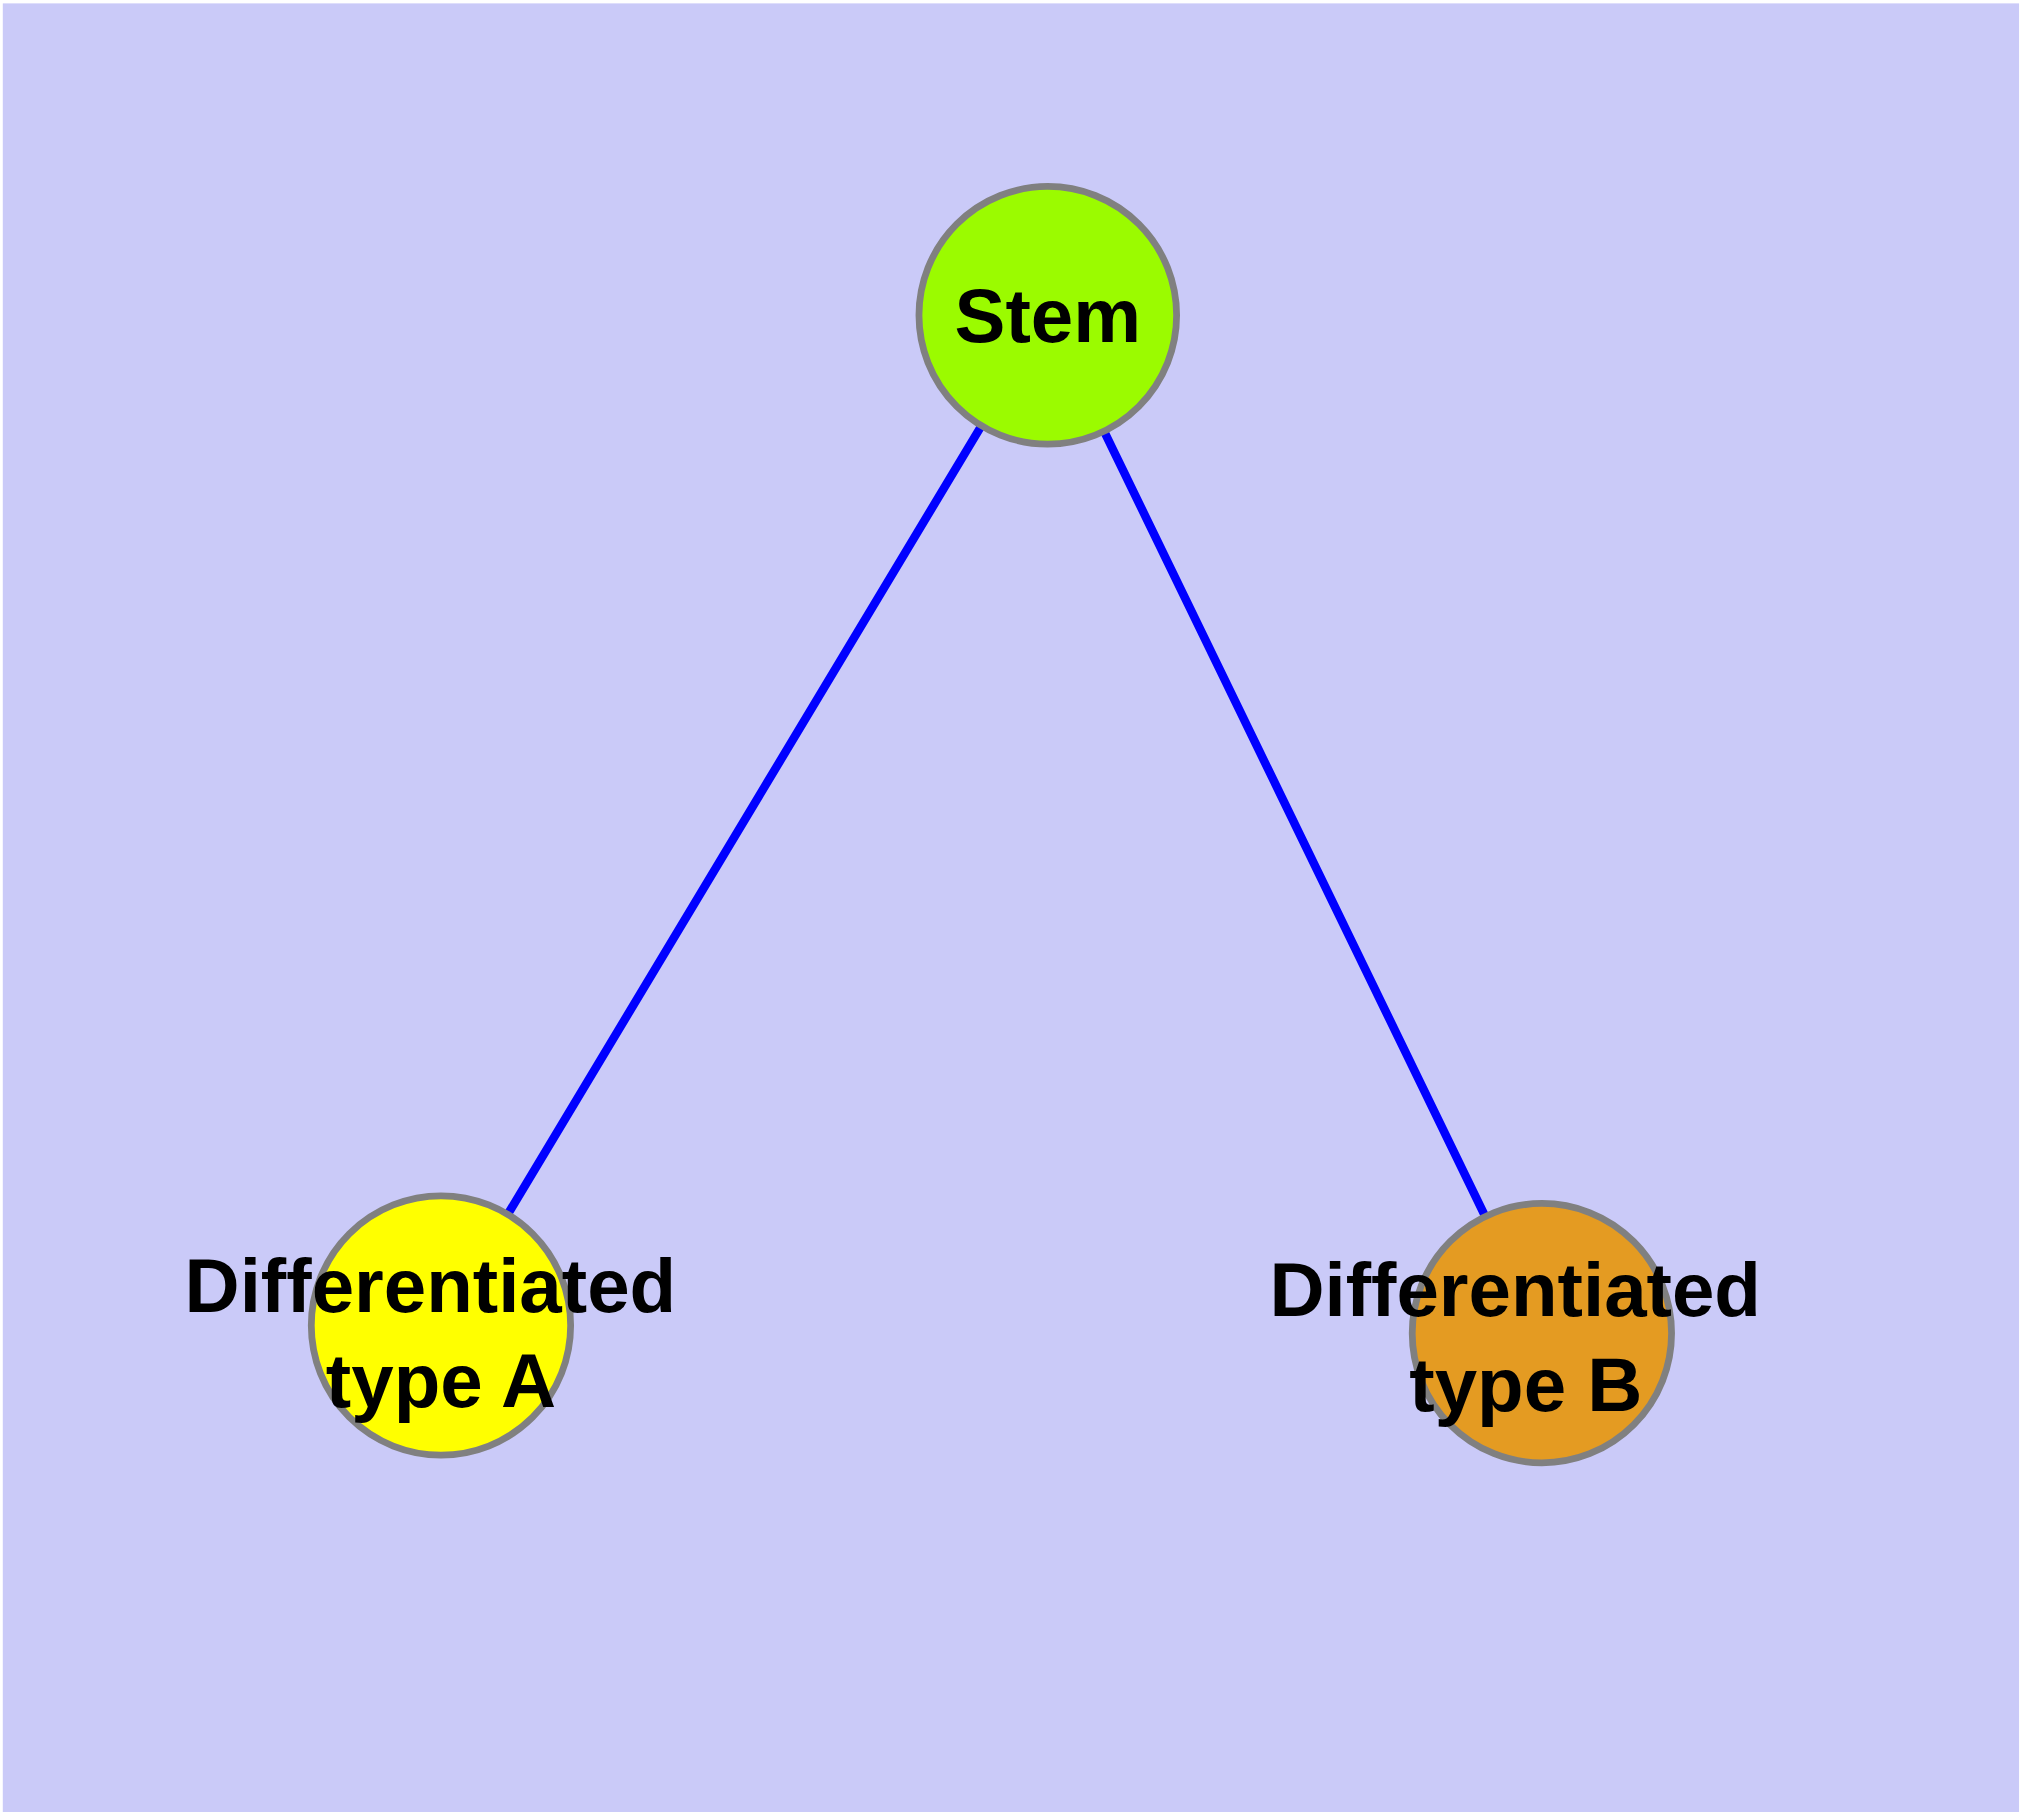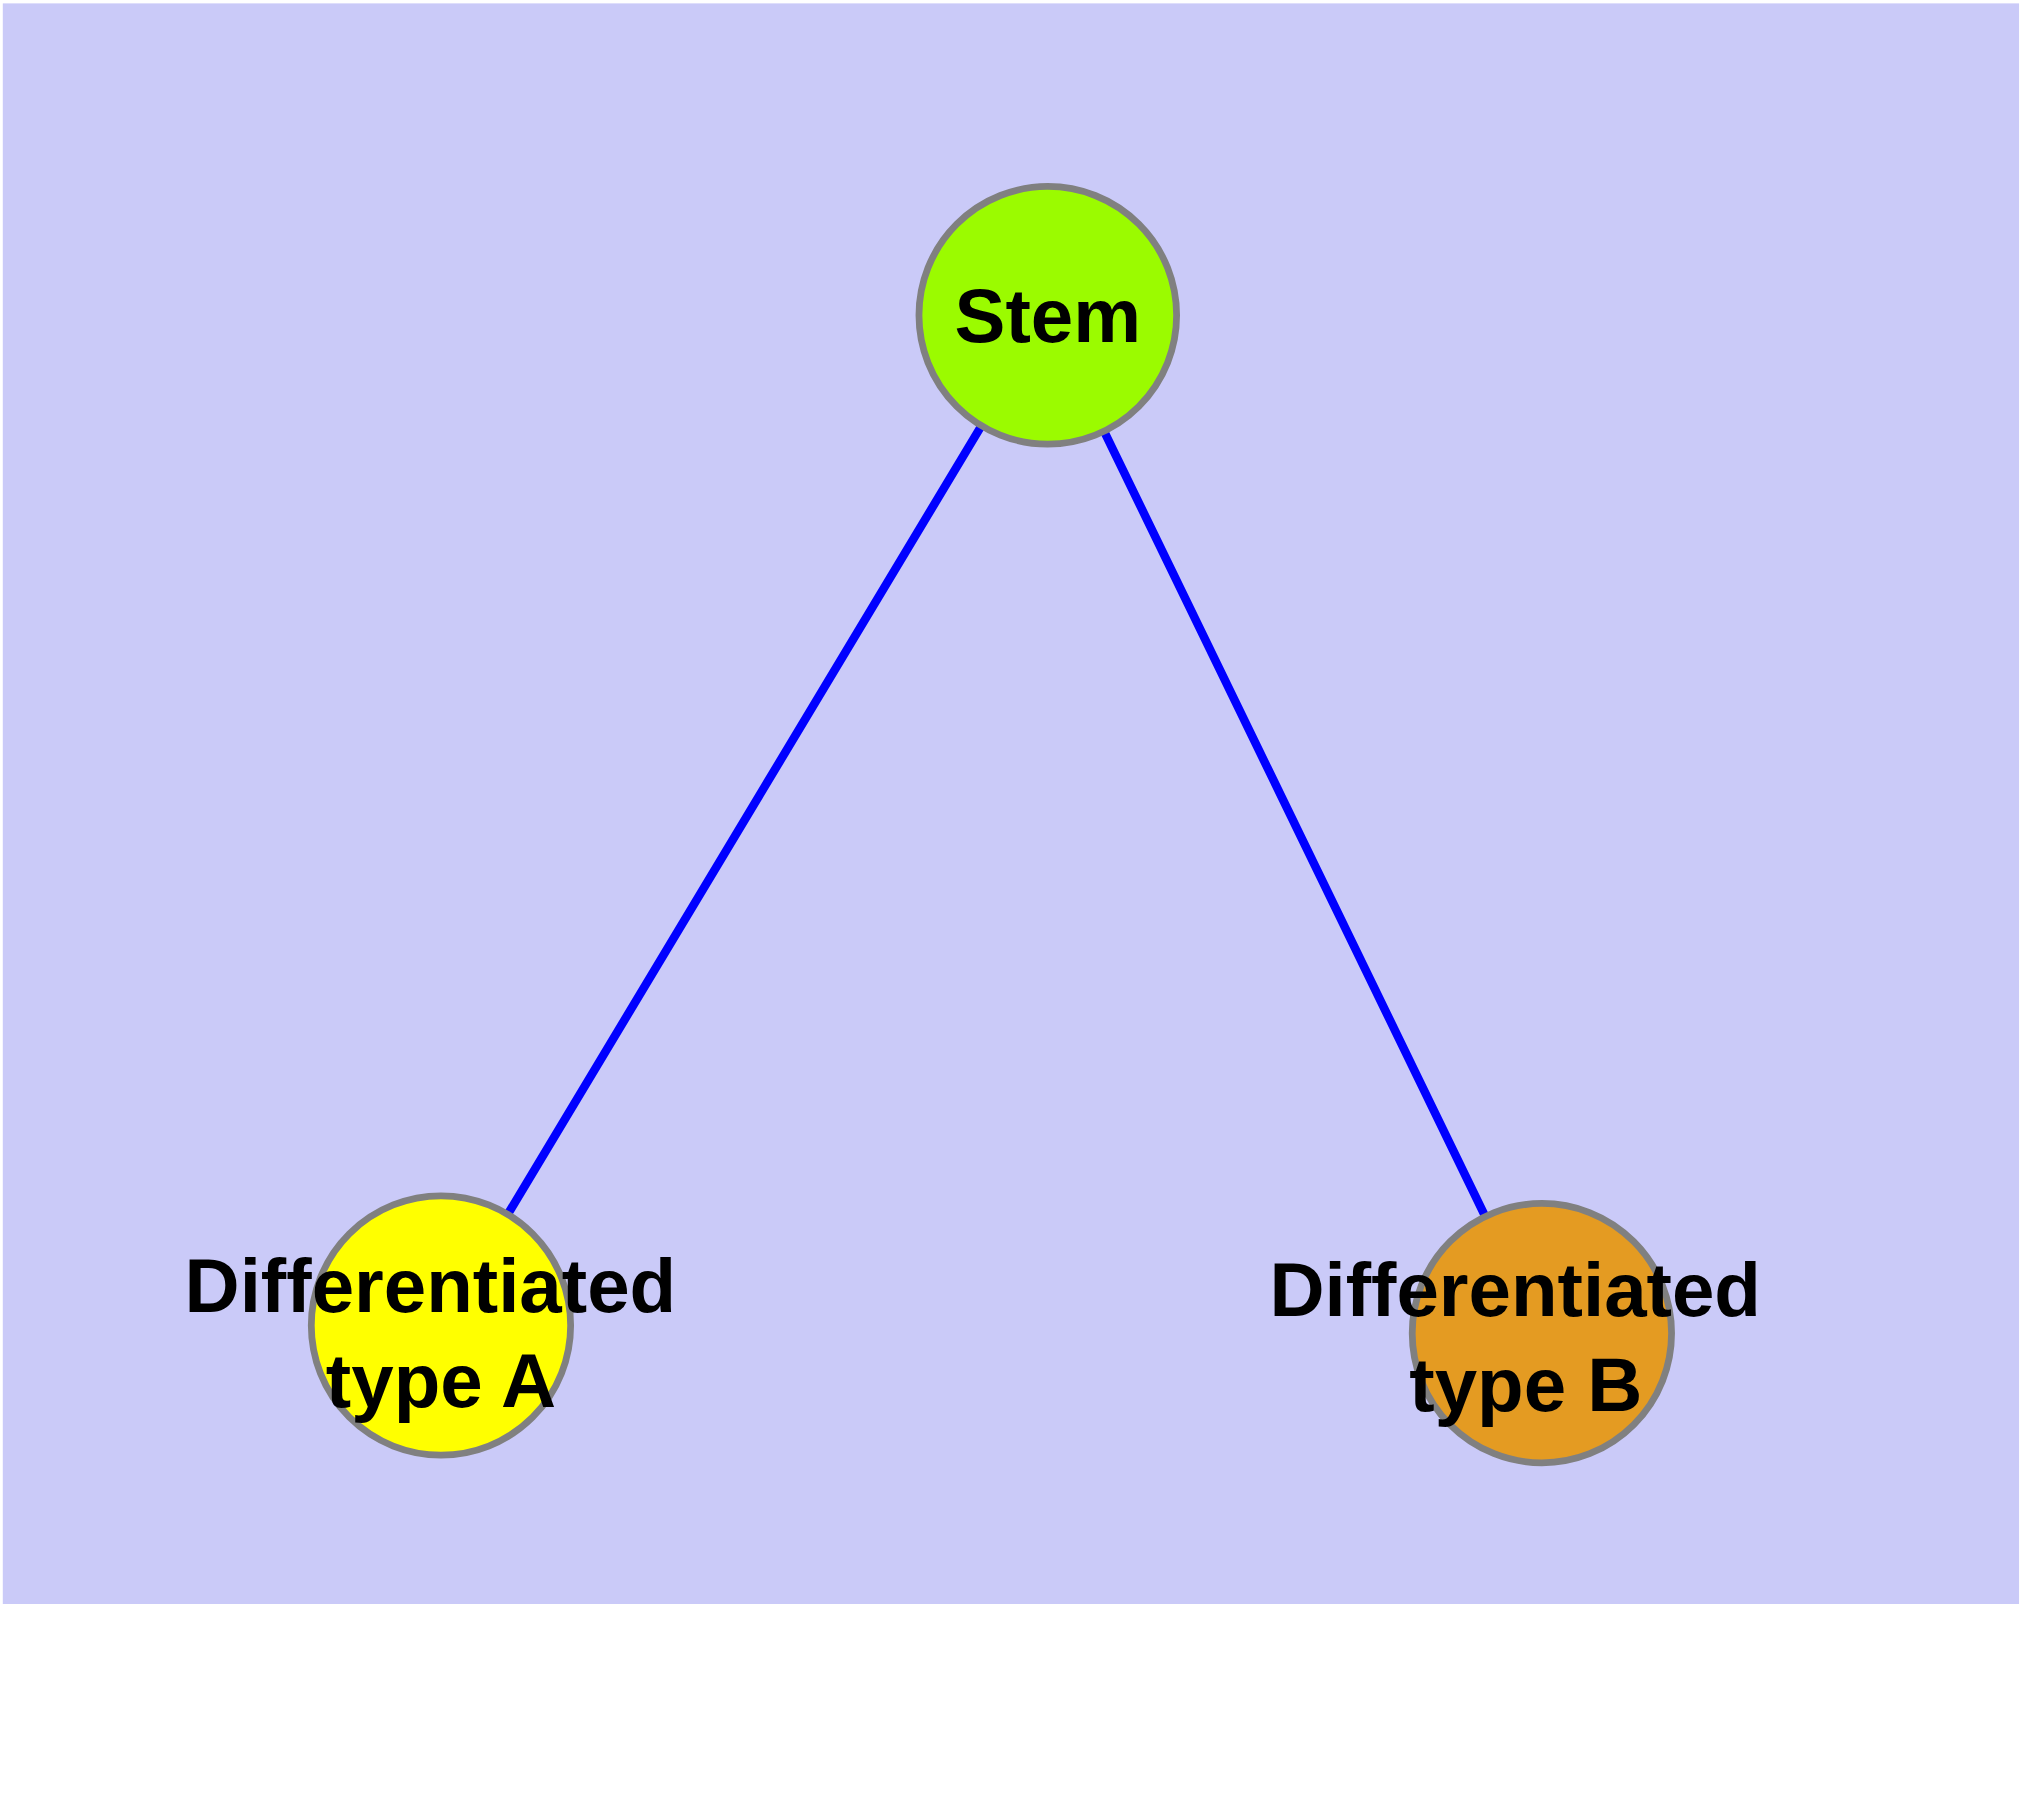--- a/index.html
+++ b/index.html
@@ -6,21 +6,21 @@
     margin: 0;
     padding: 0;
     background: #ffffff;
     width: 2021px;
     height: 1812px;
     font-family: "Liberation Sans", sans-serif;
   }
   .diagram-wrap {
     position: relative;
     width: 2021px;
-    height: 1604px;
+    height: 1812px;
     overflow: hidden;
   }
   svg {
     display: block;
     width: 2021px;
     height: 1812px;
   }
   .edge-line {
     fill: none;
     stroke-width: 10;

